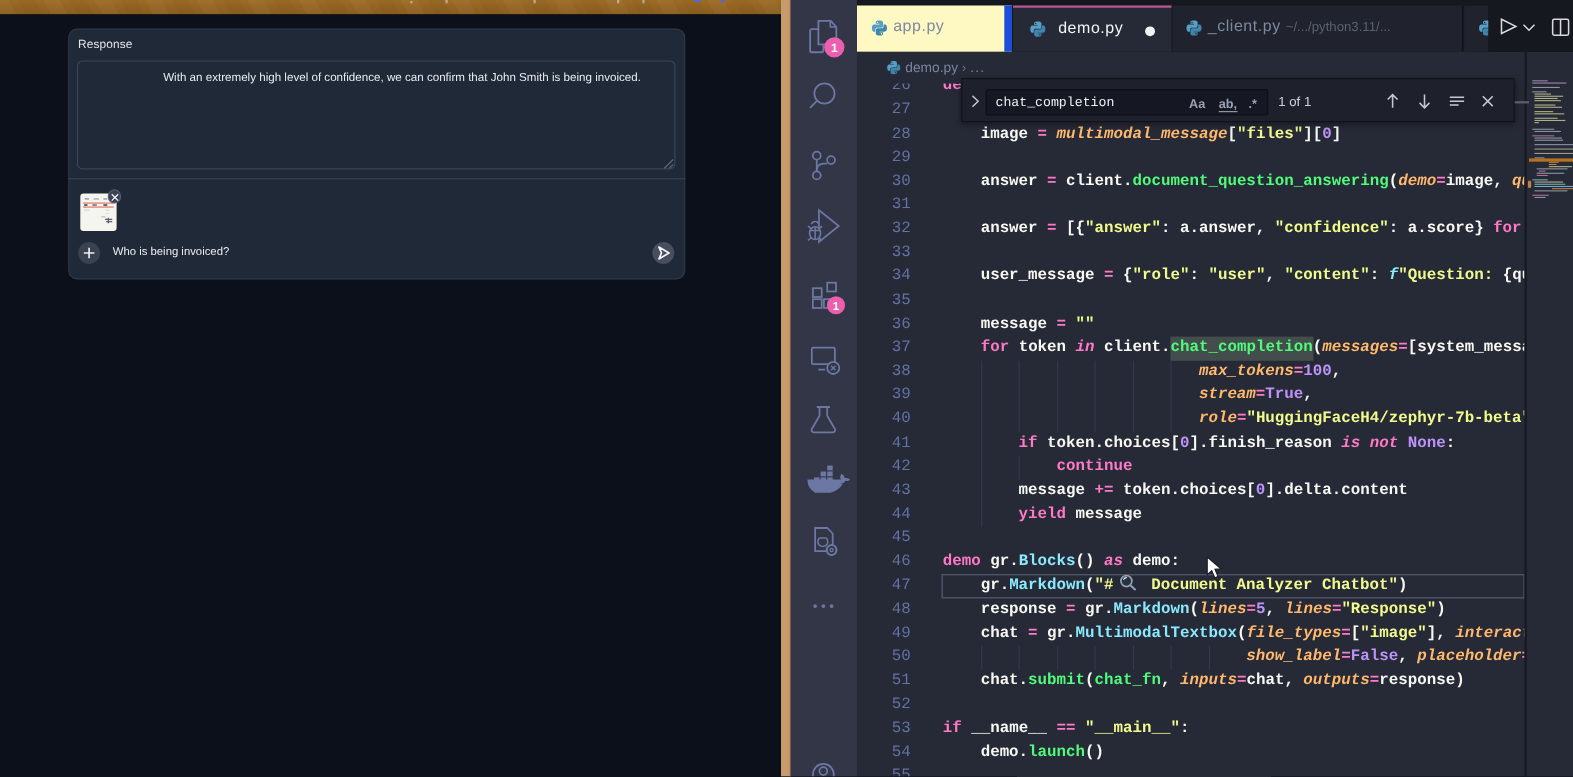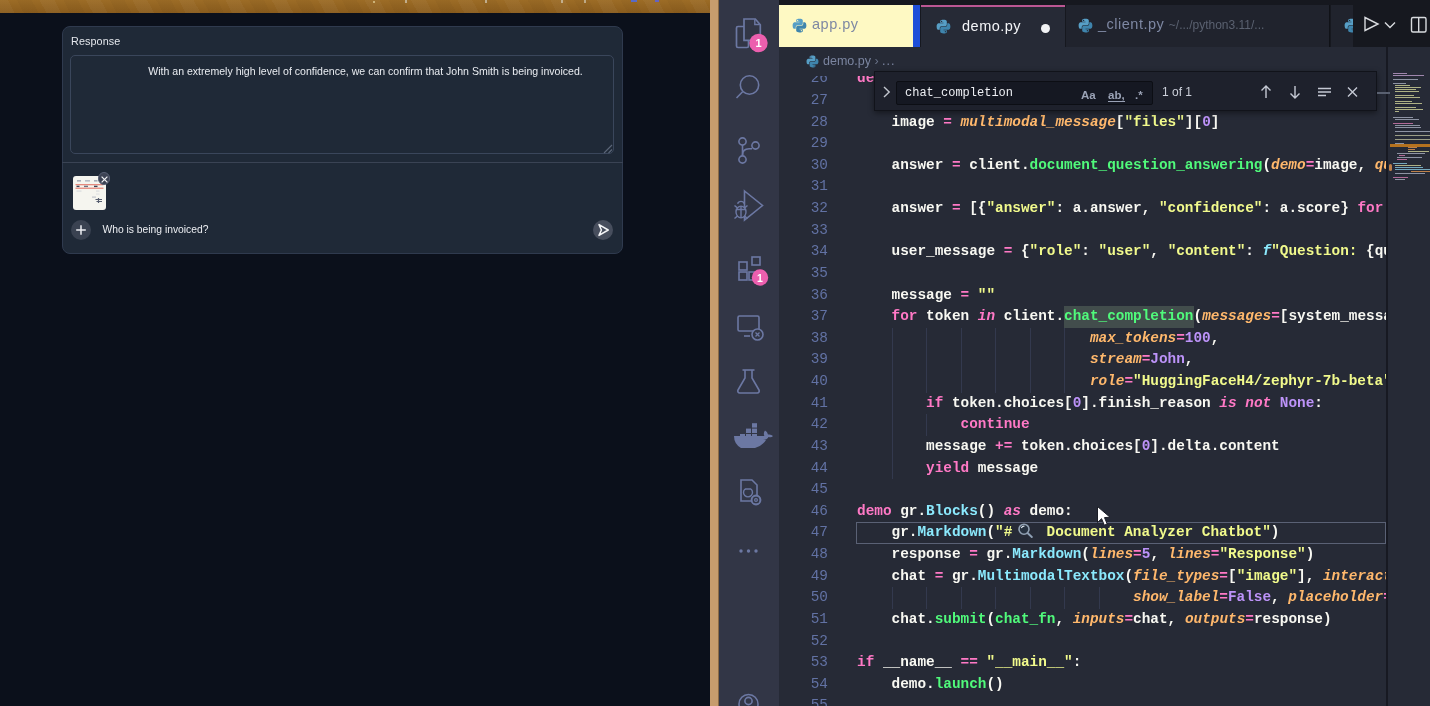--- a/index.html
+++ b/index.html
@@ -187,21 +187,21 @@
 
     answer <span class="o">=</span> client.<span class="g">document_question_answering</span>(<span class="p">demo</span><span class="o">=</span>image, <span class="p">question</span>question)
 
     answer <span class="o">=</span> [{<span class="s">"answer"</span>: a.answer, <span class="s">"confidence"</span>: a.score} <span class="k">for</span> a  answer]
 
     user_message <span class="o">=</span> {<span class="s">"role"</span>: <span class="s">"user"</span>, <span class="s">"content"</span>: <span class="c pi">f</span><span class="s">"Question: </span>{question}, answer
 
     message <span class="o">=</span> <span class="s">""</span>
     <span class="k">for</span> token <span class="k pi">in</span> client.<span class="g">chat_completion</span>(<span class="p">messages</span><span class="o">=</span>[system_message, user_message],
                            <span class="p">max_tokens</span><span class="o">=</span><span class="n">100</span>,
-                           <span class="p">stream</span><span class="o">=</span><span class="n">John</span>,
+                           <span class="p">stream</span><span class="o">=</span><span class="n">True</span>,
                            <span class="p">role</span><span class="o">=</span><span class="s">"HuggingFaceH4/zephyr-7b-beta"</span>):
         <span class="k">if</span> token.choices[<span class="n">0</span>].finish_reason <span class="k pi">is</span> <span class="k pi">not</span> <span class="n">None</span>:
             <span class="k">continue</span>
         message <span class="o">+=</span> token.choices[<span class="n">0</span>].delta.content
         <span class="k">yield</span> message
 
 <span class="k">demo</span> gr.<span class="c">Blocks</span>() <span class="k pi">as</span> demo:
     gr.<span class="c">Markdown</span>(<span class="s">"# </span><svg id="emoji" width="17" height="15" viewBox="0 0 17 15" style="display:inline-block;vertical-align:-2px;margin-left:-3px;margin-right:3px">
         <circle cx="6" cy="6.2" r="5" fill="#27313f" stroke="#91a0b2" stroke-width="1.6"></circle>
         <path d="M9.8 10.2 L13.8 14" stroke="#8fa0b5" stroke-width="1.9" stroke-linecap="round"></path>

